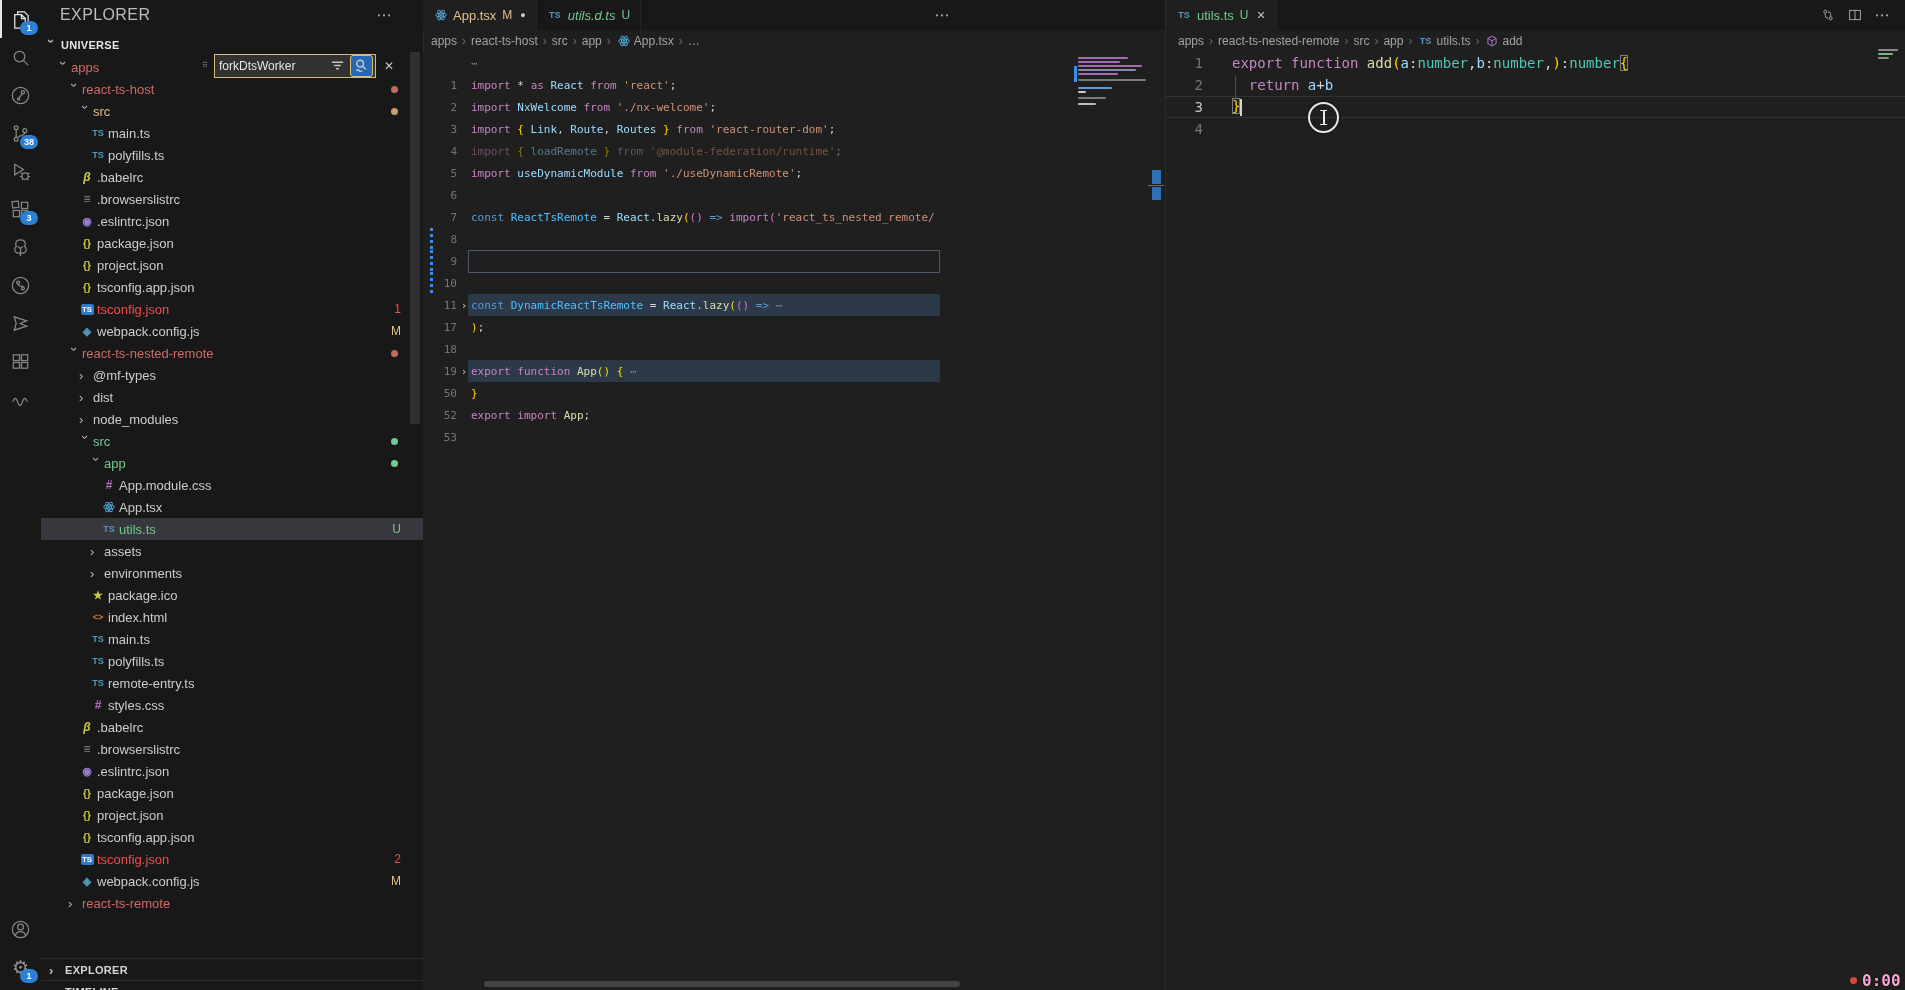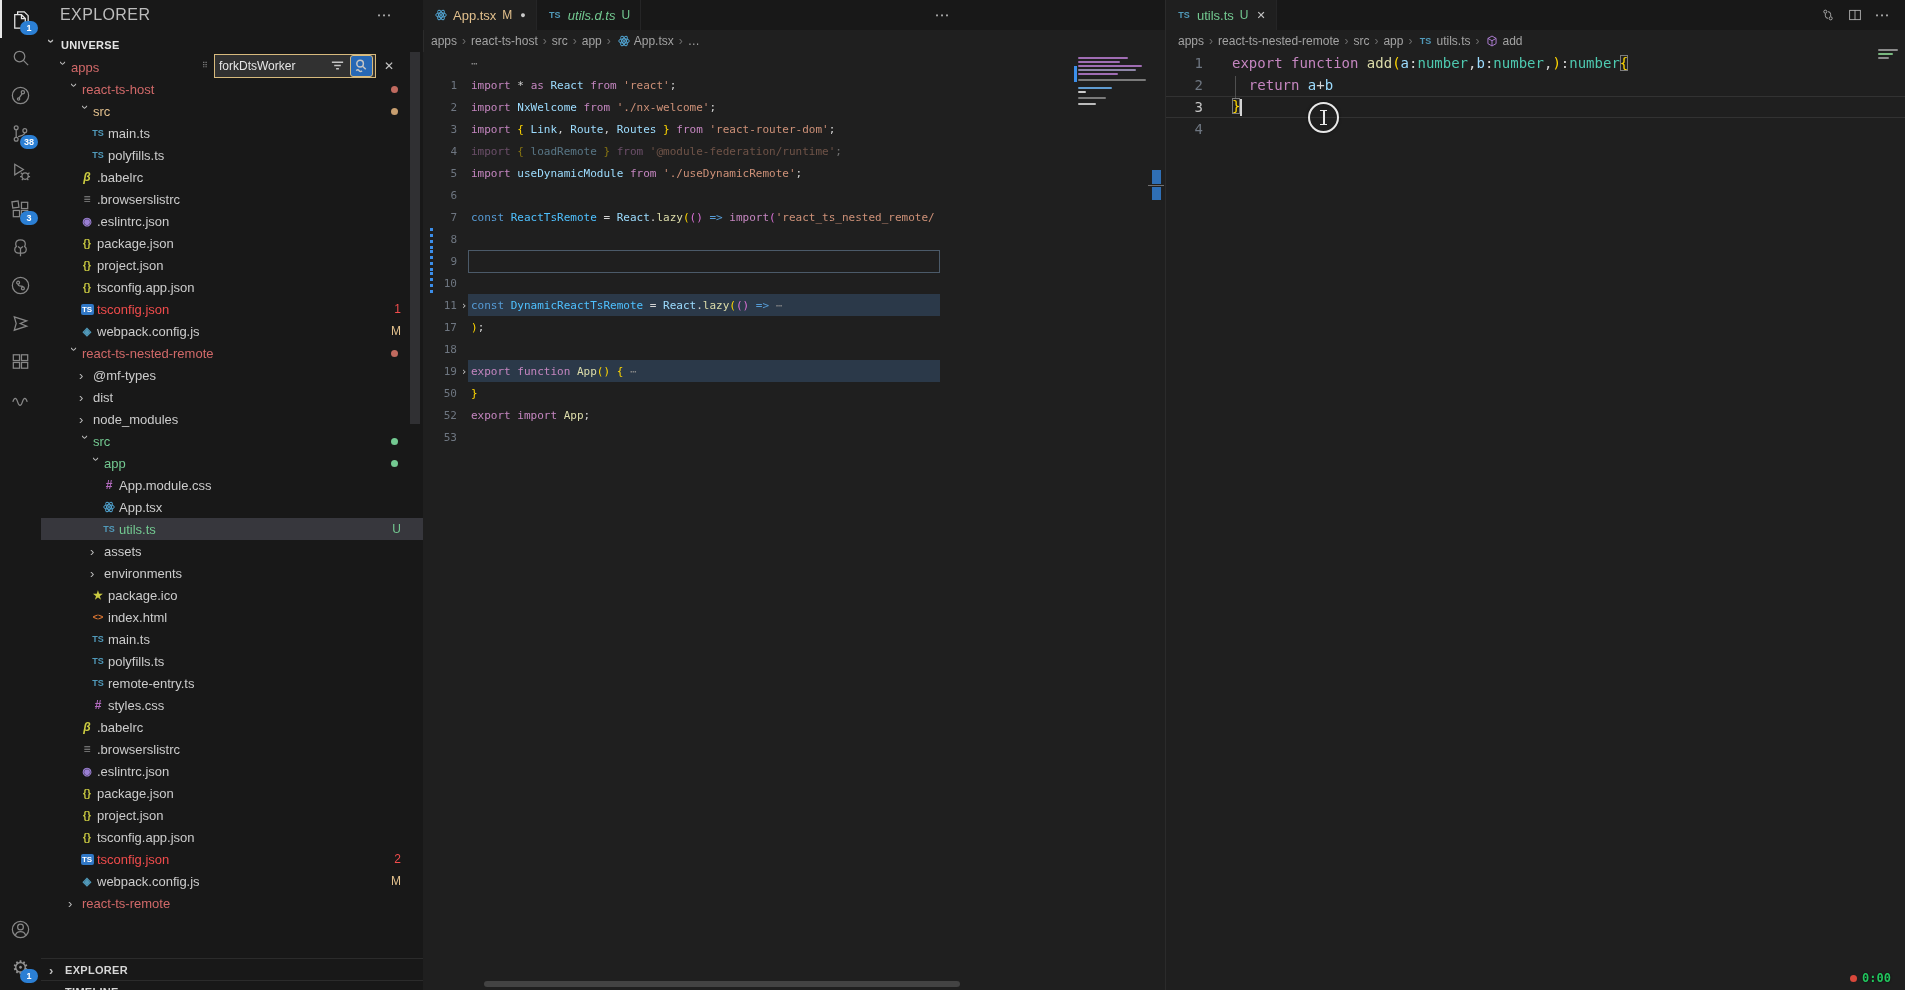--- a/index.html
+++ b/index.html
@@ -117,21 +117,21 @@
   
   #mousecircle{left:1308px;top:102px;width:27px;height:27px;border:2px solid #e8e8e8;border-radius:50%;z-index:50;
                display:flex;align-items:center;justify-content:center;box-shadow:0 0 3px rgba(0,0,0,.6);}
   #mc-ibeam{position:relative;width:7px;height:15px;}
   #mc-ibeam::before{content:"";position:absolute;left:3px;top:0;width:1.5px;height:15px;background:#e8e8e8;}
   #mc-ibeam::after{content:"";position:absolute;left:0;top:0;width:7px;height:15px;
                    border-top:1.5px solid #e8e8e8;border-bottom:1.5px solid #e8e8e8;box-sizing:border-box;border-left:none;border-right:none;
                    clip-path:polygon(0 0,100% 0,100% 15%,0 15%,0 85%,100% 85%,100% 100%,0 100%);}
   #rectimer{left:1850px;top:971px;display:flex;align-items:center;gap:5px;z-index:60;}
   #rec-dot{width:7px;height:7px;border-radius:50%;background:#d9483b;}
-  #rec-time{font-family:"DejaVu Sans Mono",monospace;font-size:12px;font-weight:bold;color:#22c55e;text-shadow:0 0 2px #000;}
+  #rec-time{font-family:"DejaVu Sans Mono",monospace;font-size:16px;font-weight:bold;color:#f9a8d4;text-shadow:0 0 2px #000;}
   #guide2{left:69px;top:24px;width:1px;height:22px;background:#4f4f4f;position:absolute;z-index:1;}
 </style>
 </head>
 <body>
 
 <div id="activitybar" class="abs">
   <div id="ab-top">
       <div class="ab-item active">
         <svg viewBox="0 0 24 24">
           <path d="M6 7h7l4 4v10H6z"></path>

